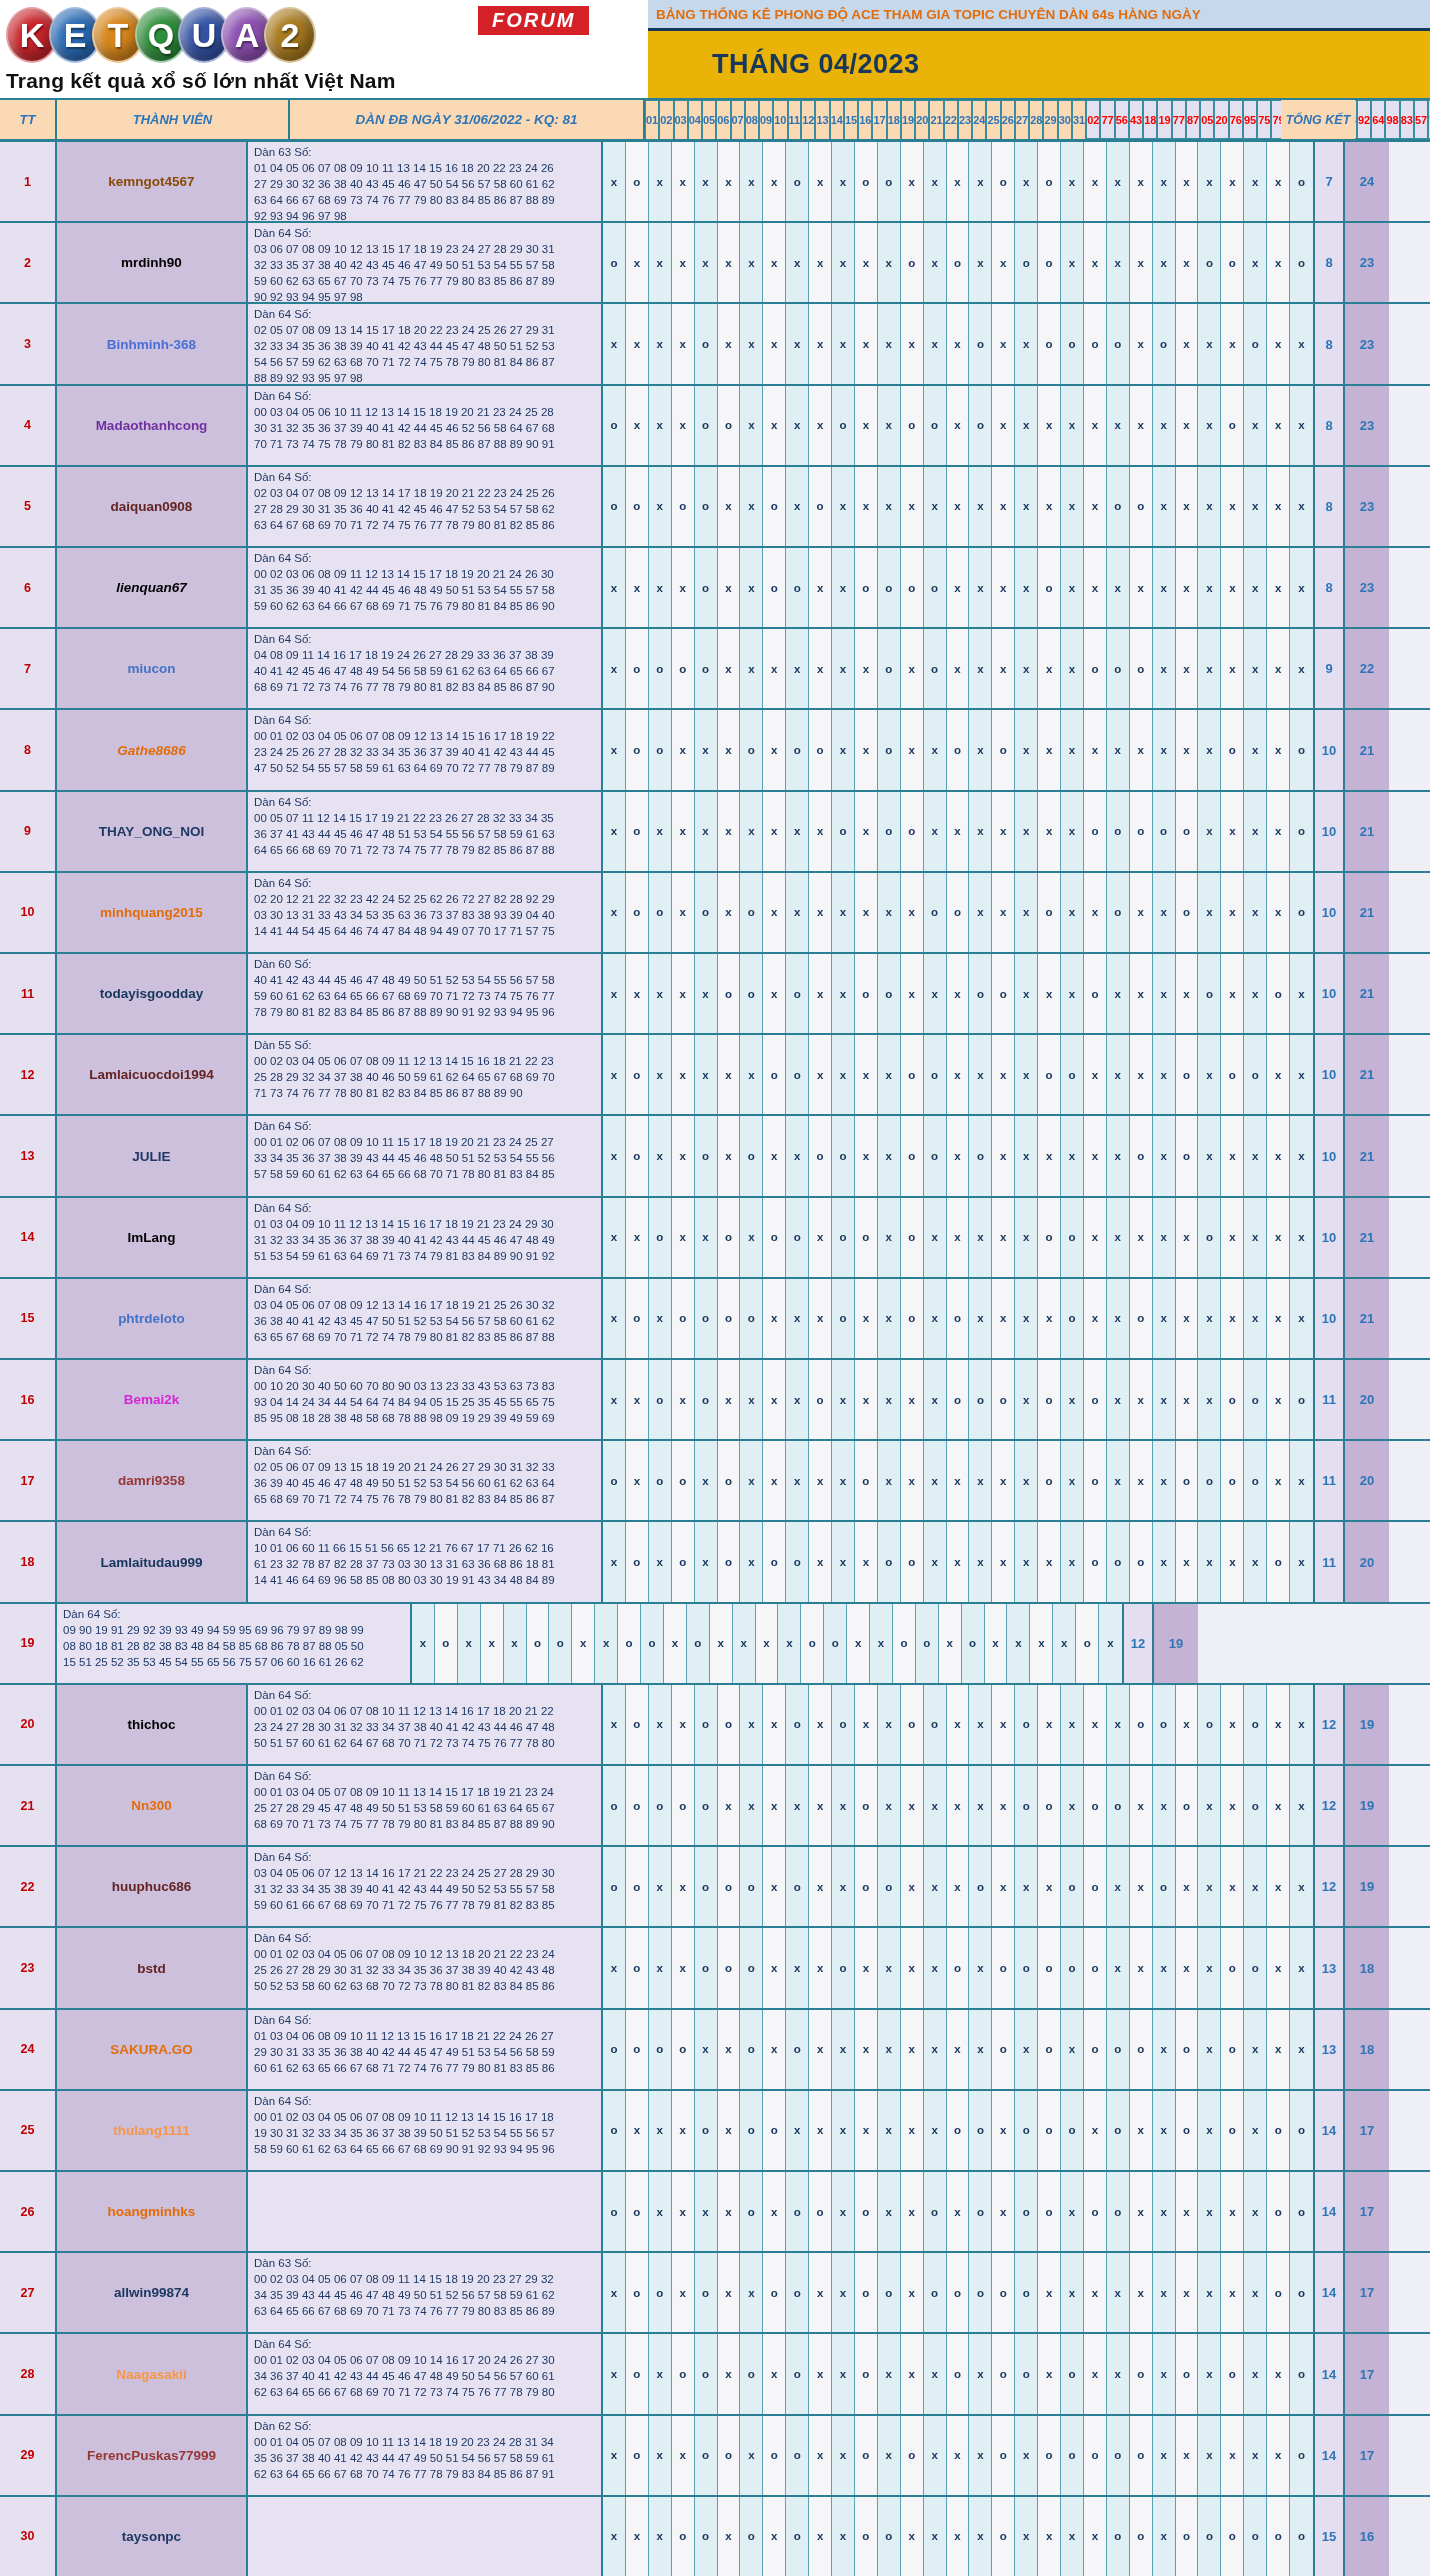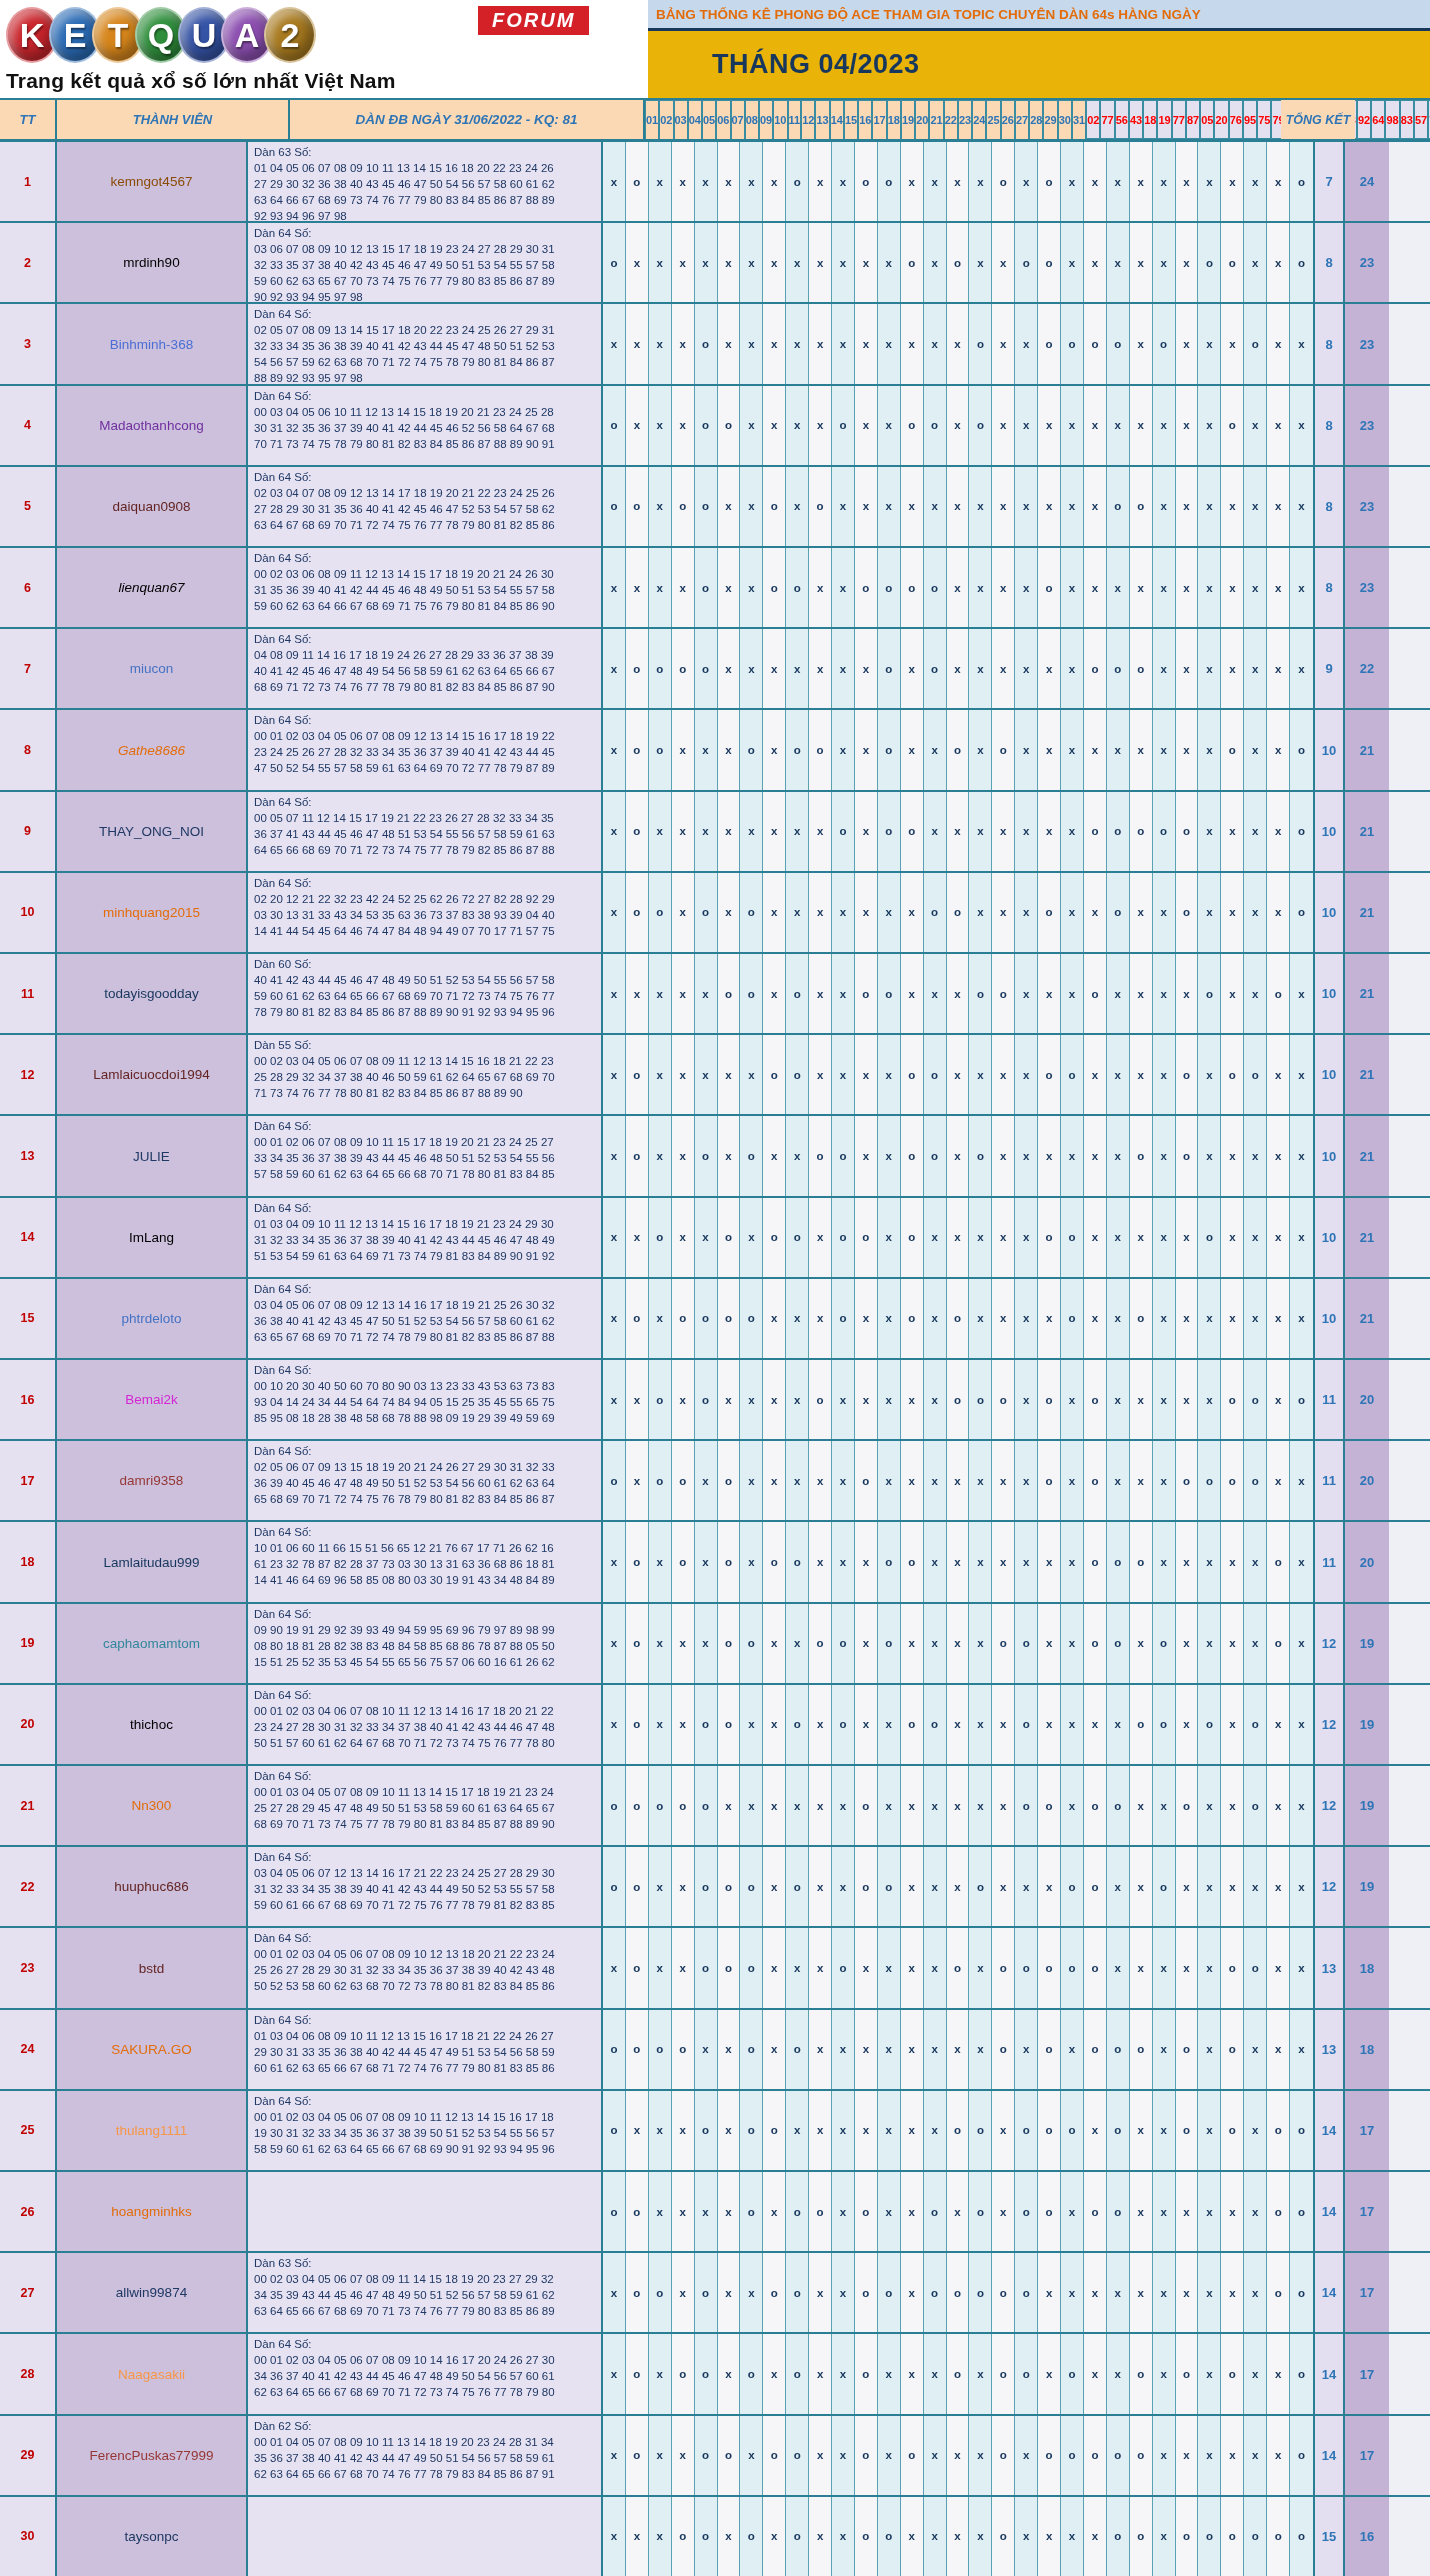--- a/index.html
+++ b/index.html
@@ -37,21 +37,21 @@
   .dh.kq  { background:#e3e0ef; color:#ff0000; border:1px solid #3a8ca1; }
   #h-total { width:74px; border-right:none; font-size:12.5px; }
 
   
   #tbody { height:2434px; display:flex; flex-direction:column; }
   .row { flex:1; display:flex; border-bottom:2.5px solid #2b7f95; min-height:0; }
   .row:last-child { border-bottom:none; }
   .tt { width:57px; background:#e6e1f1; color:#c00000; font-weight:bold; font-size:12.5px;
         display:flex; align-items:center; justify-content:center; border-right:2px solid #2b7f95; }
   .member { width:191px; background:#cdc0dc; display:flex; align-items:center; justify-content:center;
-            font-weight:normal; font-size:13.5px; text-align:center; border-right:2px solid #2b7f95; padding:0 4px; }
+            font-weight:bold; font-size:13.5px; text-align:center; border-right:2px solid #2b7f95; padding:0 4px; }
   .dan { width:355px; background:#e6e2f2; color:#1f3864; font-size:11.5px; line-height:16px;
          padding:2px 0 0 6px; border-right:2px solid #2b7f95; overflow:hidden; white-space:nowrap; }
   .marks { width:712px; display:grid; grid-template-columns:repeat(31,1fr); border-right:2px solid #2b7f95; }
   .mk { display:flex; align-items:center; justify-content:center; color:#17375d; font-weight:bold;
         font-size:11.5px; border-right:1px solid #58a2b4; }
   .mk:last-child { border-right:none; }
   .mk.odd { background:#e0eff4; }
   .mk.even { background:#f6f5f8; }
   .tot1 { width:30px; background:#e3def0; border-right:2px solid #2b7f95; }
   .tot2 { width:44px; background:#c5b3d6; }
@@ -1003,23 +1003,20 @@
           <div class="mk even">x</div>
           <div class="mk odd">x</div>
           <div class="mk even">o</div>
           <div class="mk odd">x</div>
         </div>
         <div class="tot1">11</div>
         <div class="tot2">20</div>
       </div>
       <div class="row">
         <div class="tt">19</div>
-        <div class="member">
-          <span style="color: rgb(49, 134, 155);">caphaomamtom</span>
-        </div>
         <div class="dan">
           <div>Dàn 64 Số:</div>
           <div>09 90 19 91 29 92 39 93 49 94 59 95 69 96 79 97 89 98 99</div>
           <div>08 80 18 81 28 82 38 83 48 84 58 85 68 86 78 87 88 05 50</div>
           <div>15 51 25 52 35 53 45 54 55 65 56 75 57 06 60 16 61 26 62</div>
         </div>
         <div class="marks">
           <div class="mk odd">x</div>
           <div class="mk even">o</div>
           <div class="mk odd">x</div>

